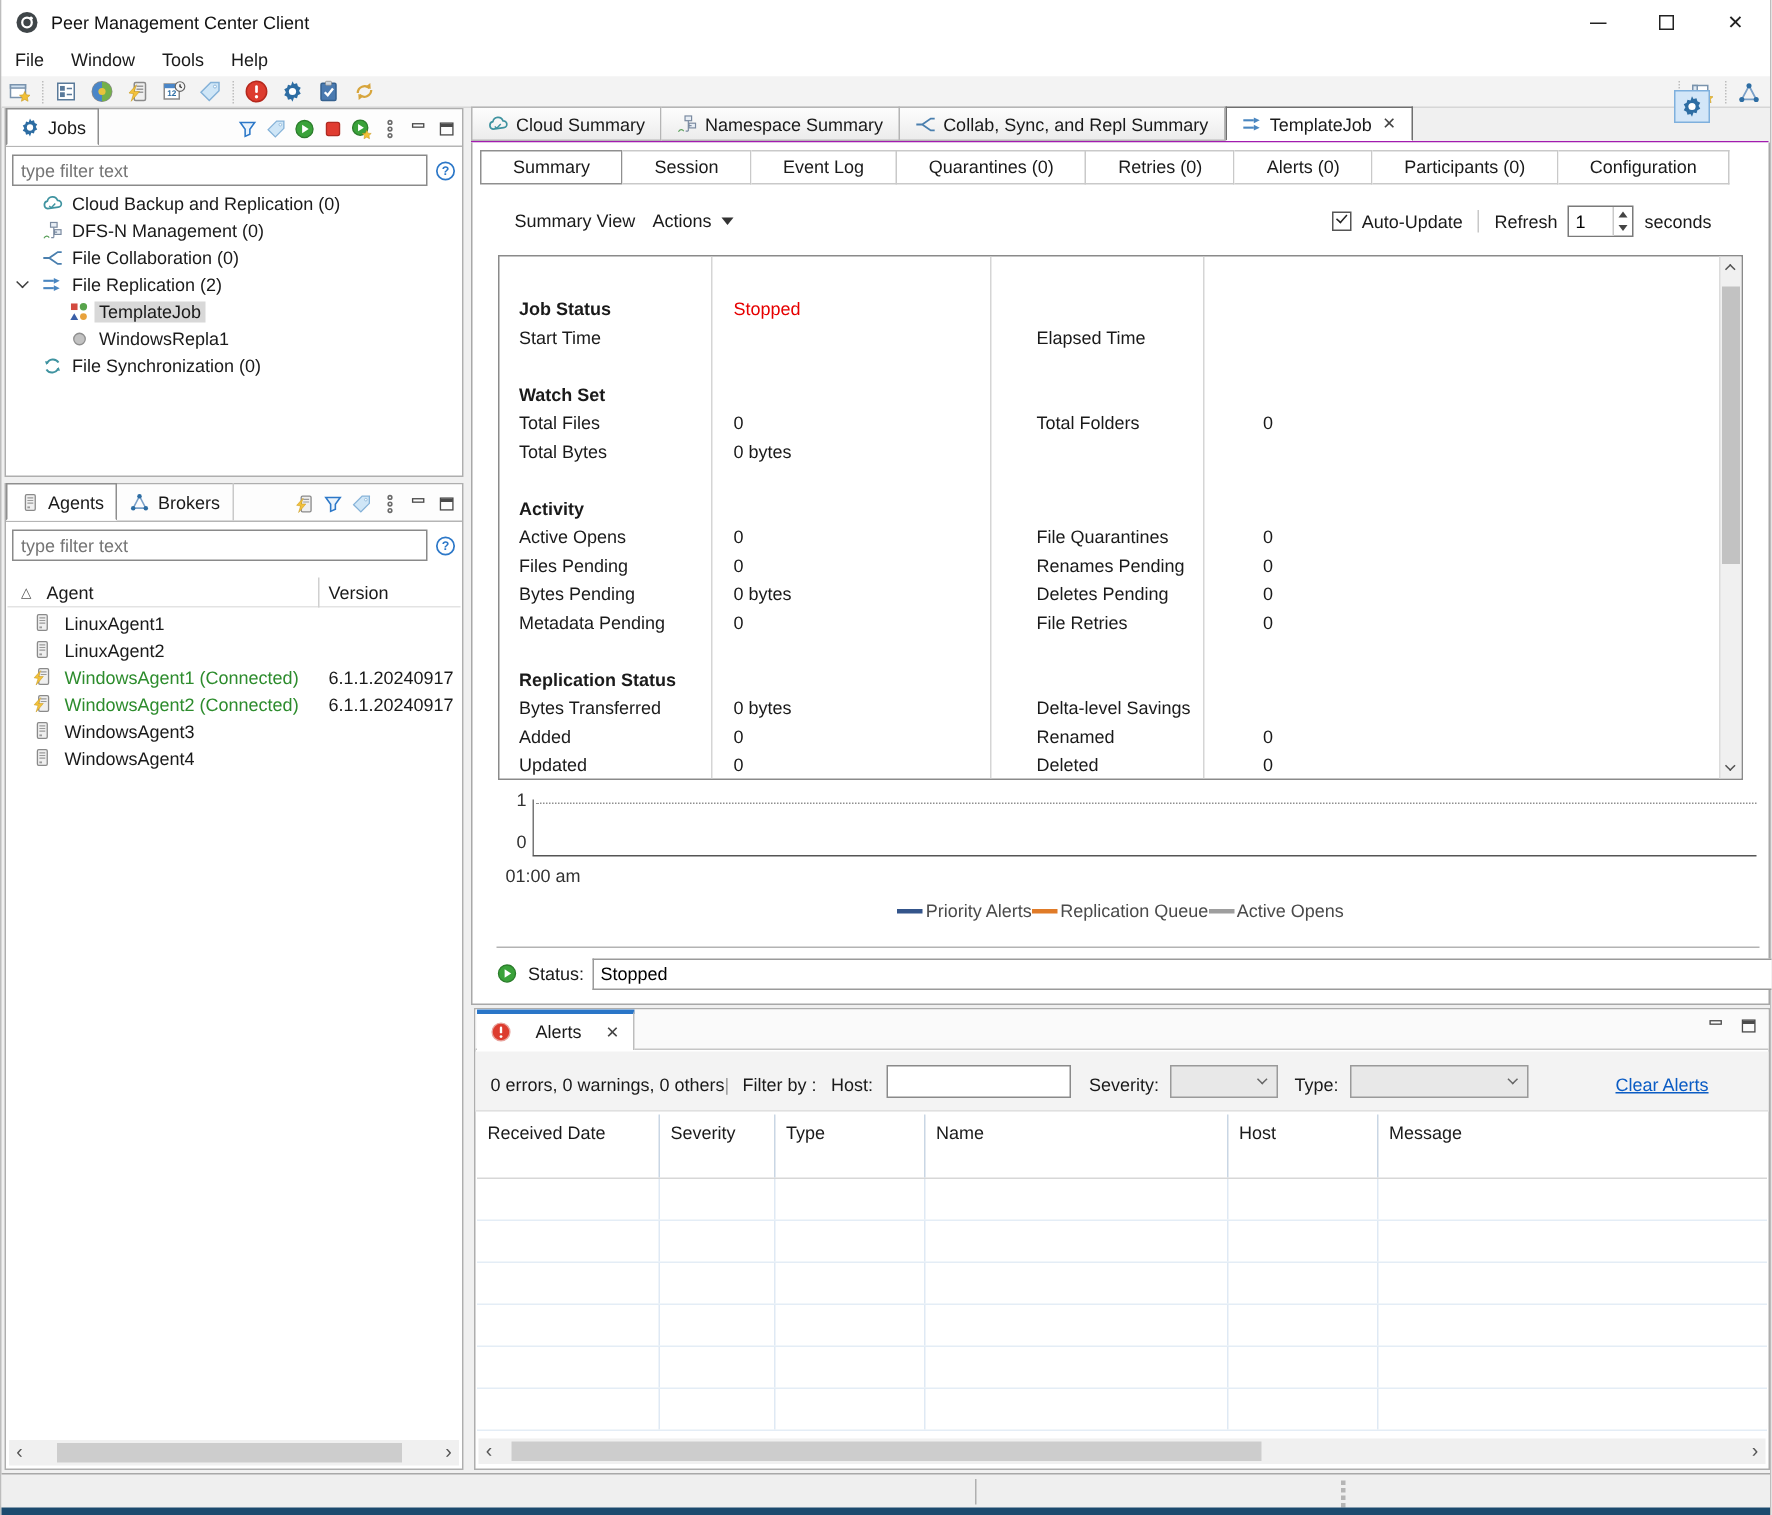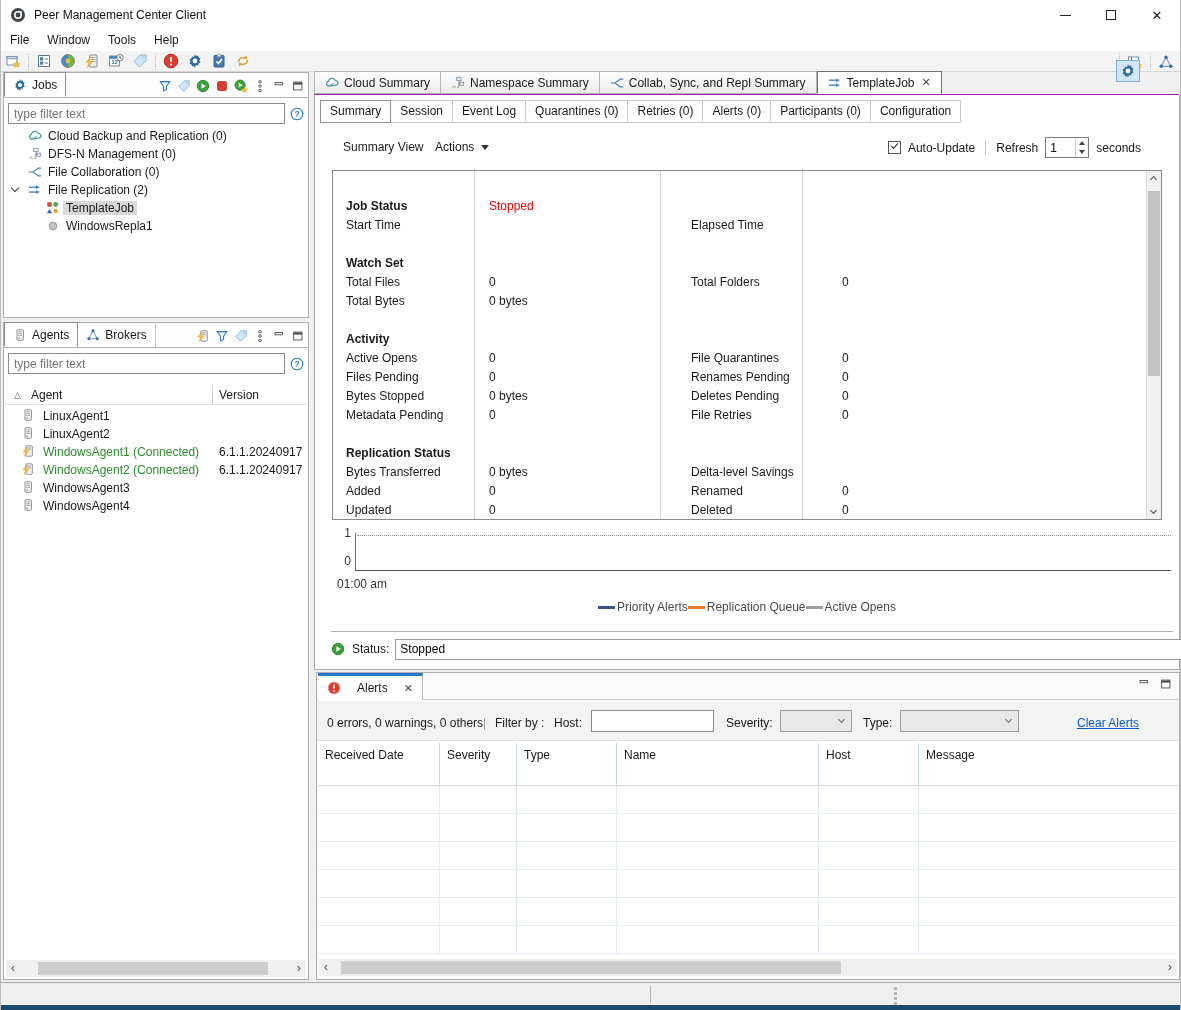--- a/index.html
+++ b/index.html
@@ -68,21 +68,21 @@
   
   #editor { position:absolute; left:313px; top:72px; width:866px; height:598px; }
   .ed-tabs { position:absolute; left:0; top:0; right:1px; height:23px; display:flex; align-items:flex-end; border-bottom:1px solid #a21caf; }
   .ed-tab { height:23px; display:flex; align-items:center; gap:5px; padding:0 10px; background:linear-gradient(#fdfdfd,#ececec); border:1px solid #b5b5b5; border-left:none; white-space:nowrap; }
   .ed-tab:first-child { border-left:1px solid #b5b5b5; }
   .ed-tab.active { background:#ffffff; border:1px solid #6f6f6f; border-bottom:1px solid #fff; position:relative; z-index:2; }
   .ed-tab .close { color:#444; font-size:11px; margin-left:2px; }
   .ed-content { position:absolute; left:0; top:23px; right:0; bottom:0; background:#fff; border:1px solid #a8a8a8; border-top:none; }
 
   .subtabs { position:absolute; left:5px; top:5px; height:23px; display:flex; }
-  .subtab { height:23px; line-height:21px; padding:0 9px; border:1px solid #c9c9c9; border-left:none; background:#fff; white-space:nowrap; }
+  .subtab { height:23px; line-height:21px; padding:0 21px; border:1px solid #c9c9c9; border-left:none; background:#fff; white-space:nowrap; }
   .subtab.active { border:1px solid #8f8f8f; background:#fff; }
   .subtab:nth-child(2) { border-left:none; }
 
   .actionsrow { position:absolute; left:0; right:0; top:40px; height:26px; }
   .aview { position:absolute; left:28px; top:5px; }
   .actions { position:absolute; left:120px; top:5px; display:flex; align-items:center; gap:7px; }
   .dtri { width:0; height:0; border-left:4px solid transparent; border-right:4px solid transparent; border-top:5px solid #333; }
   .rightctl { position:absolute; right:38px; top:2px; display:flex; align-items:center; gap:7px; }
   .cb { width:13px; height:13px; border:1px solid #555; background:#fff; position:relative; }
   .cb .tick { position:absolute; left:2px; top:1px; width:7px; height:4px; border-left:1.6px solid #222; border-bottom:1.6px solid #222; transform:rotate(-48deg); }
@@ -374,20 +374,29 @@
             <polygon points="4,9 7,14 1,14" fill="#3a5fa8"></polygon>
             <circle cx="11" cy="11.5" r="2.6" fill="#e8a23c"></circle>
           </svg>
         <span class="tlabel child selected">TemplateJob</span>
       </div>
       <div class="trow">
         <svg class="ticon child i14" viewBox="0 0 16 16">
             <circle cx="8" cy="8" r="4.4" fill="#c2c2c2" stroke="#8f8f8f"></circle>
           </svg>
         <span class="tlabel child">WindowsRepla1</span>
+      </div>
+      <div class="trow">
+        <svg class="ticon i14" viewBox="0 0 16 16" fill="none" stroke="#3f93a0" stroke-width="1.5">
+            <path d="M12.6 5.4A5 5 0 0 0 3.7 6.3"></path>
+            <polygon points="2.3,4.3 5,4.6 3.3,7.2" fill="#3f93a0" stroke="none"></polygon>
+            <path d="M3.4 10.6a5 5 0 0 0 8.9-.9"></path>
+            <polygon points="13.7,11.7 11,11.4 12.7,8.8" fill="#3f93a0" stroke="none"></polygon>
+          </svg>
+        <span class="tlabel">File Synchronization (0)</span>
       </div>
     </div>
   </div>
 
   <div class="view" id="agentsview" style="left:2px; top:322px; width:306px; height:658px;">
     <div class="vtabs">
       <div class="vtab active">
         <svg class="i14" viewBox="0 0 16 16">
             <rect x="4.5" y="2" width="7.5" height="12" rx="1" fill="#efefef" stroke="#8a8a8a"></rect>
             <path d="M6 4.5h4.5M6 6.5h4.5M6 8.5h4.5" stroke="#9a9a9a" stroke-width="0.9"></path>
@@ -640,21 +649,21 @@
                 <div class="c3">File Quarantines</div>
                 <div class="c4">0</div>
               </div>
             <div class="srow">
                 <div class="c1">Files Pending</div>
                 <div class="c2">0</div>
                 <div class="c3">Renames Pending</div>
                 <div class="c4">0</div>
               </div>
             <div class="srow">
-                <div class="c1">Bytes Stopped</div>
+                <div class="c1">Bytes Pending</div>
                 <div class="c2">0 bytes</div>
                 <div class="c3">Deletes Pending</div>
                 <div class="c4">0</div>
               </div>
             <div class="srow">
                 <div class="c1">Metadata Pending</div>
                 <div class="c2">0</div>
                 <div class="c3">File Retries</div>
                 <div class="c4">0</div>
               </div>

